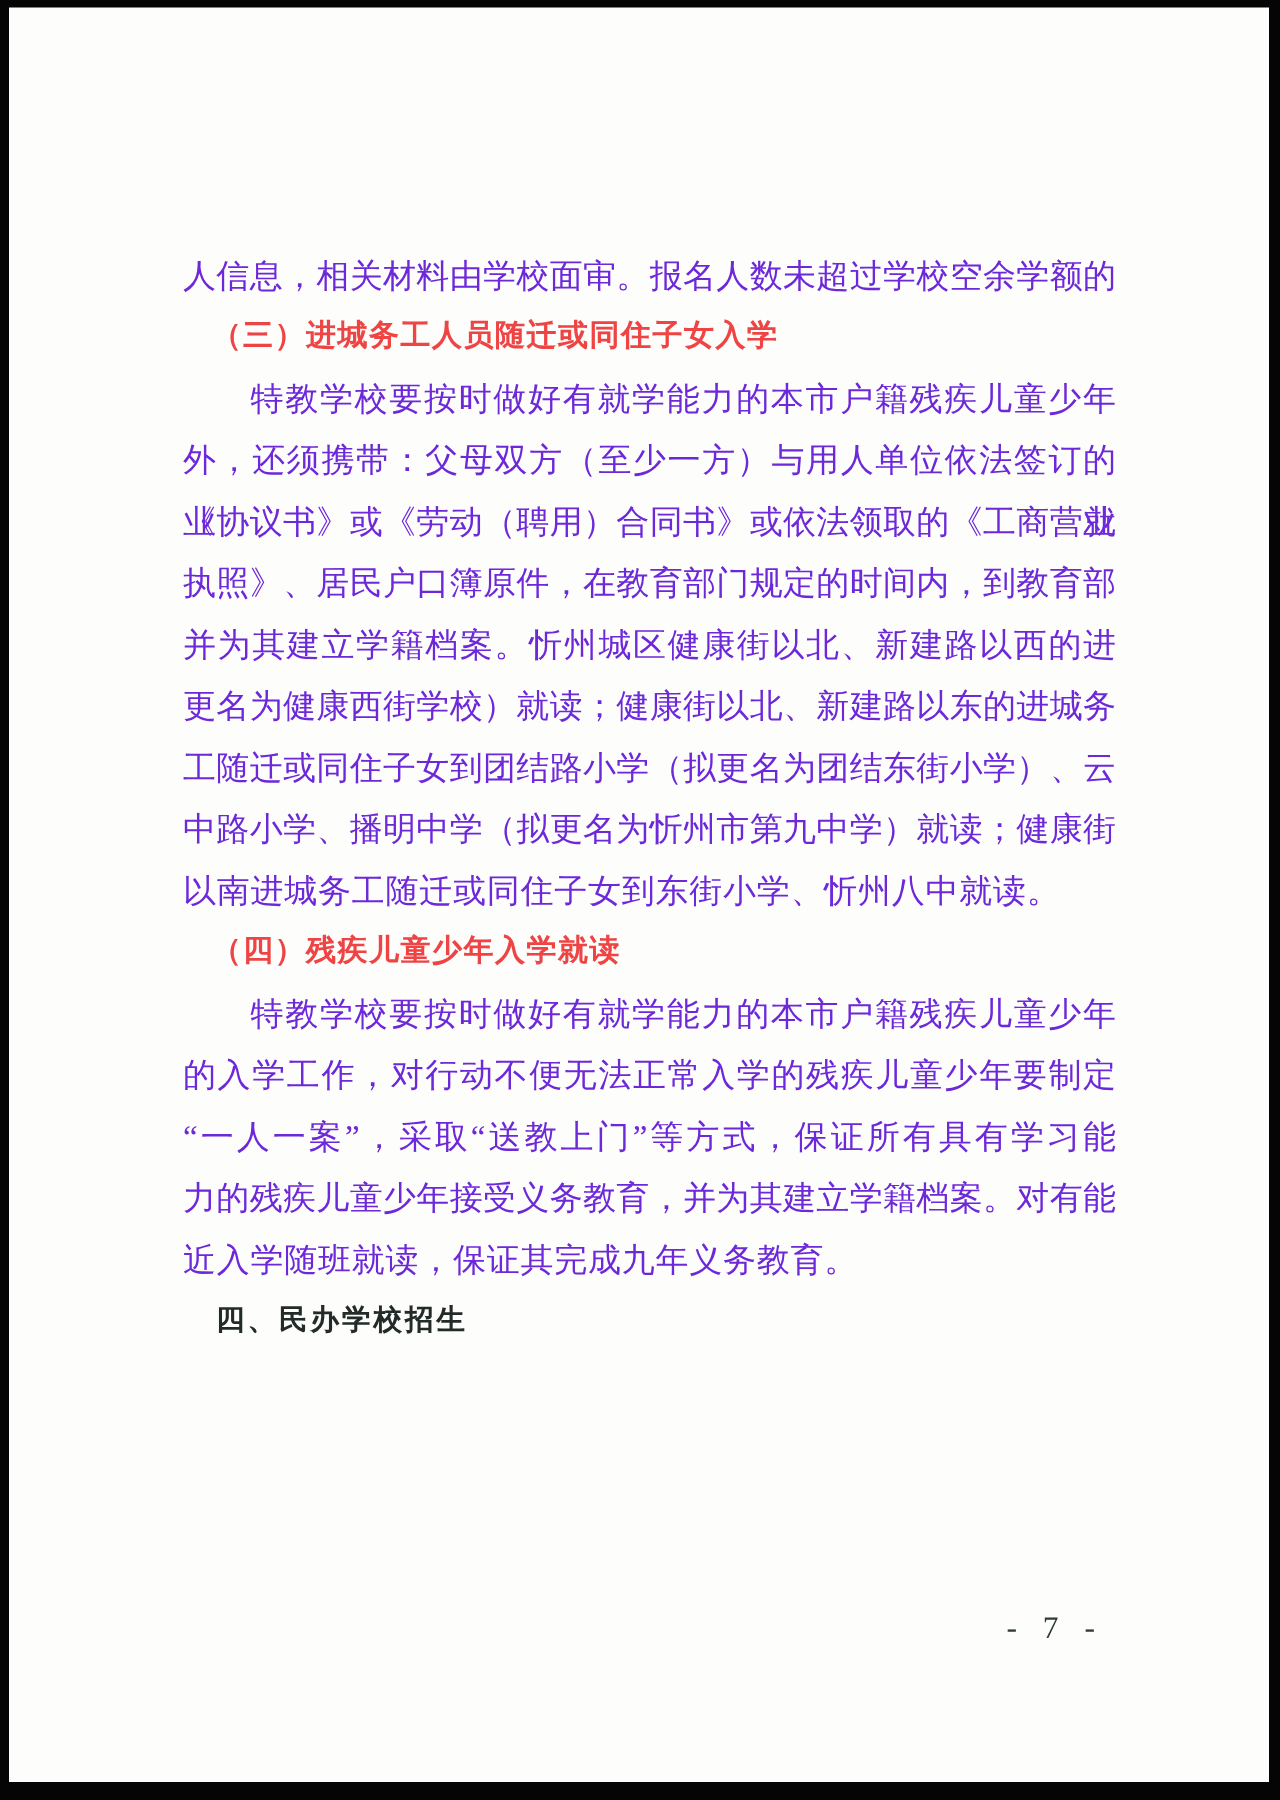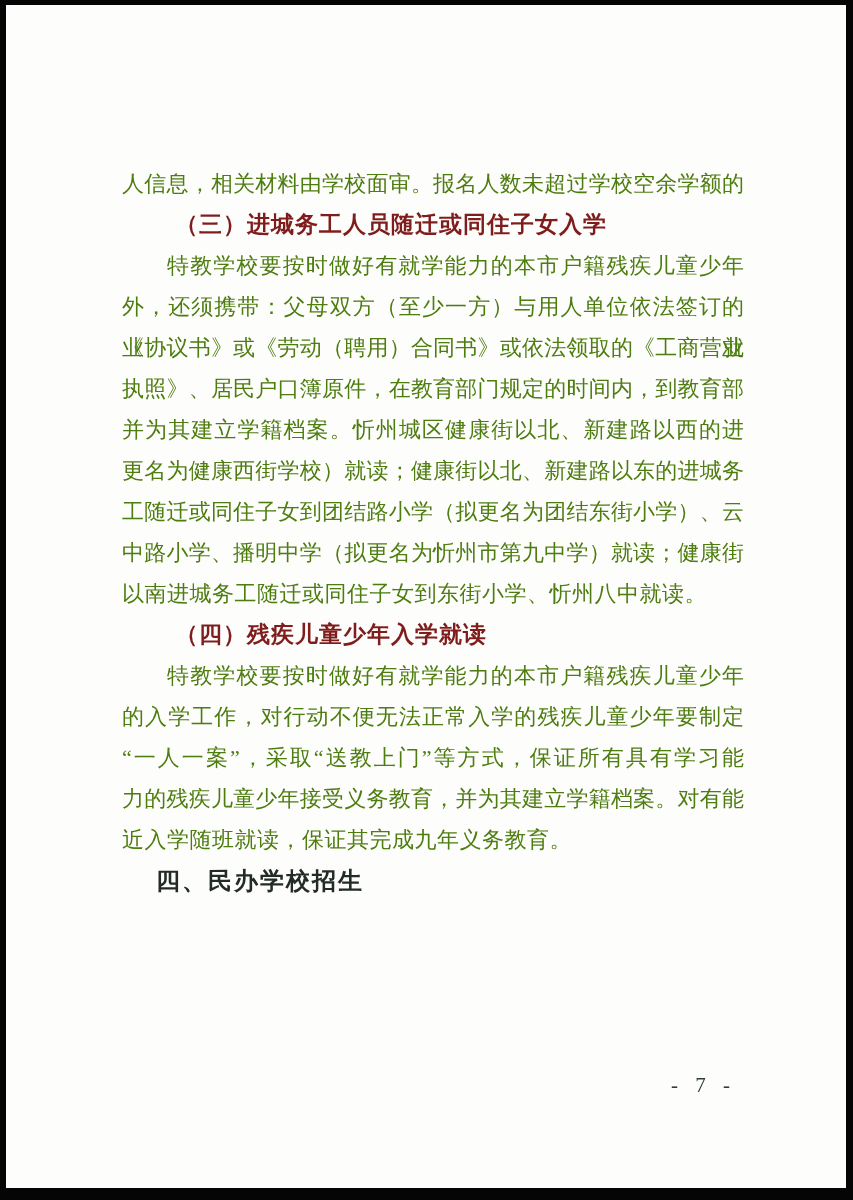--- a/index.html
+++ b/index.html
@@ -27,42 +27,42 @@
     width:622px;
     color:#37413e;
   }
   .block{margin:0;padding:0;}
   .line{
     height:41px;
     line-height:41px;
     font-size:22px;
     white-space:nowrap;
     letter-spacing:0.5px;
-    color:#4d7c0f;
+    color:#6d28d9;
   }
   .line.just{
     white-space:normal;
     text-align:justify;
     text-align-last:justify;
     letter-spacing:0;
   }
   .line.indent{text-indent:45px;}
   .heading3{
     height:41px;line-height:41px;
-    margin-left:53px;
-    font-size:23px;
+    margin-left:19px;
+    font-size:20px;
     font-weight:bold;
-    color:#7f1d1d;
+    color:#ef4444;
     letter-spacing:1px;
     font-family:"Liberation Serif","DejaVu Serif",serif;
   }
   .heading2{
     height:41px;line-height:41px;
-    margin-left:34px;
-    font-size:24px;
+    margin-left:22px;
+    font-size:19px;
     font-weight:bold;
     color:#232b28;
     letter-spacing:2px;
     font-family:"Liberation Sans","DejaVu Sans",sans-serif;
   }
   .pagenum{
     position:absolute;
     top:1068px;
     right:110px;
     font-size:21px;

